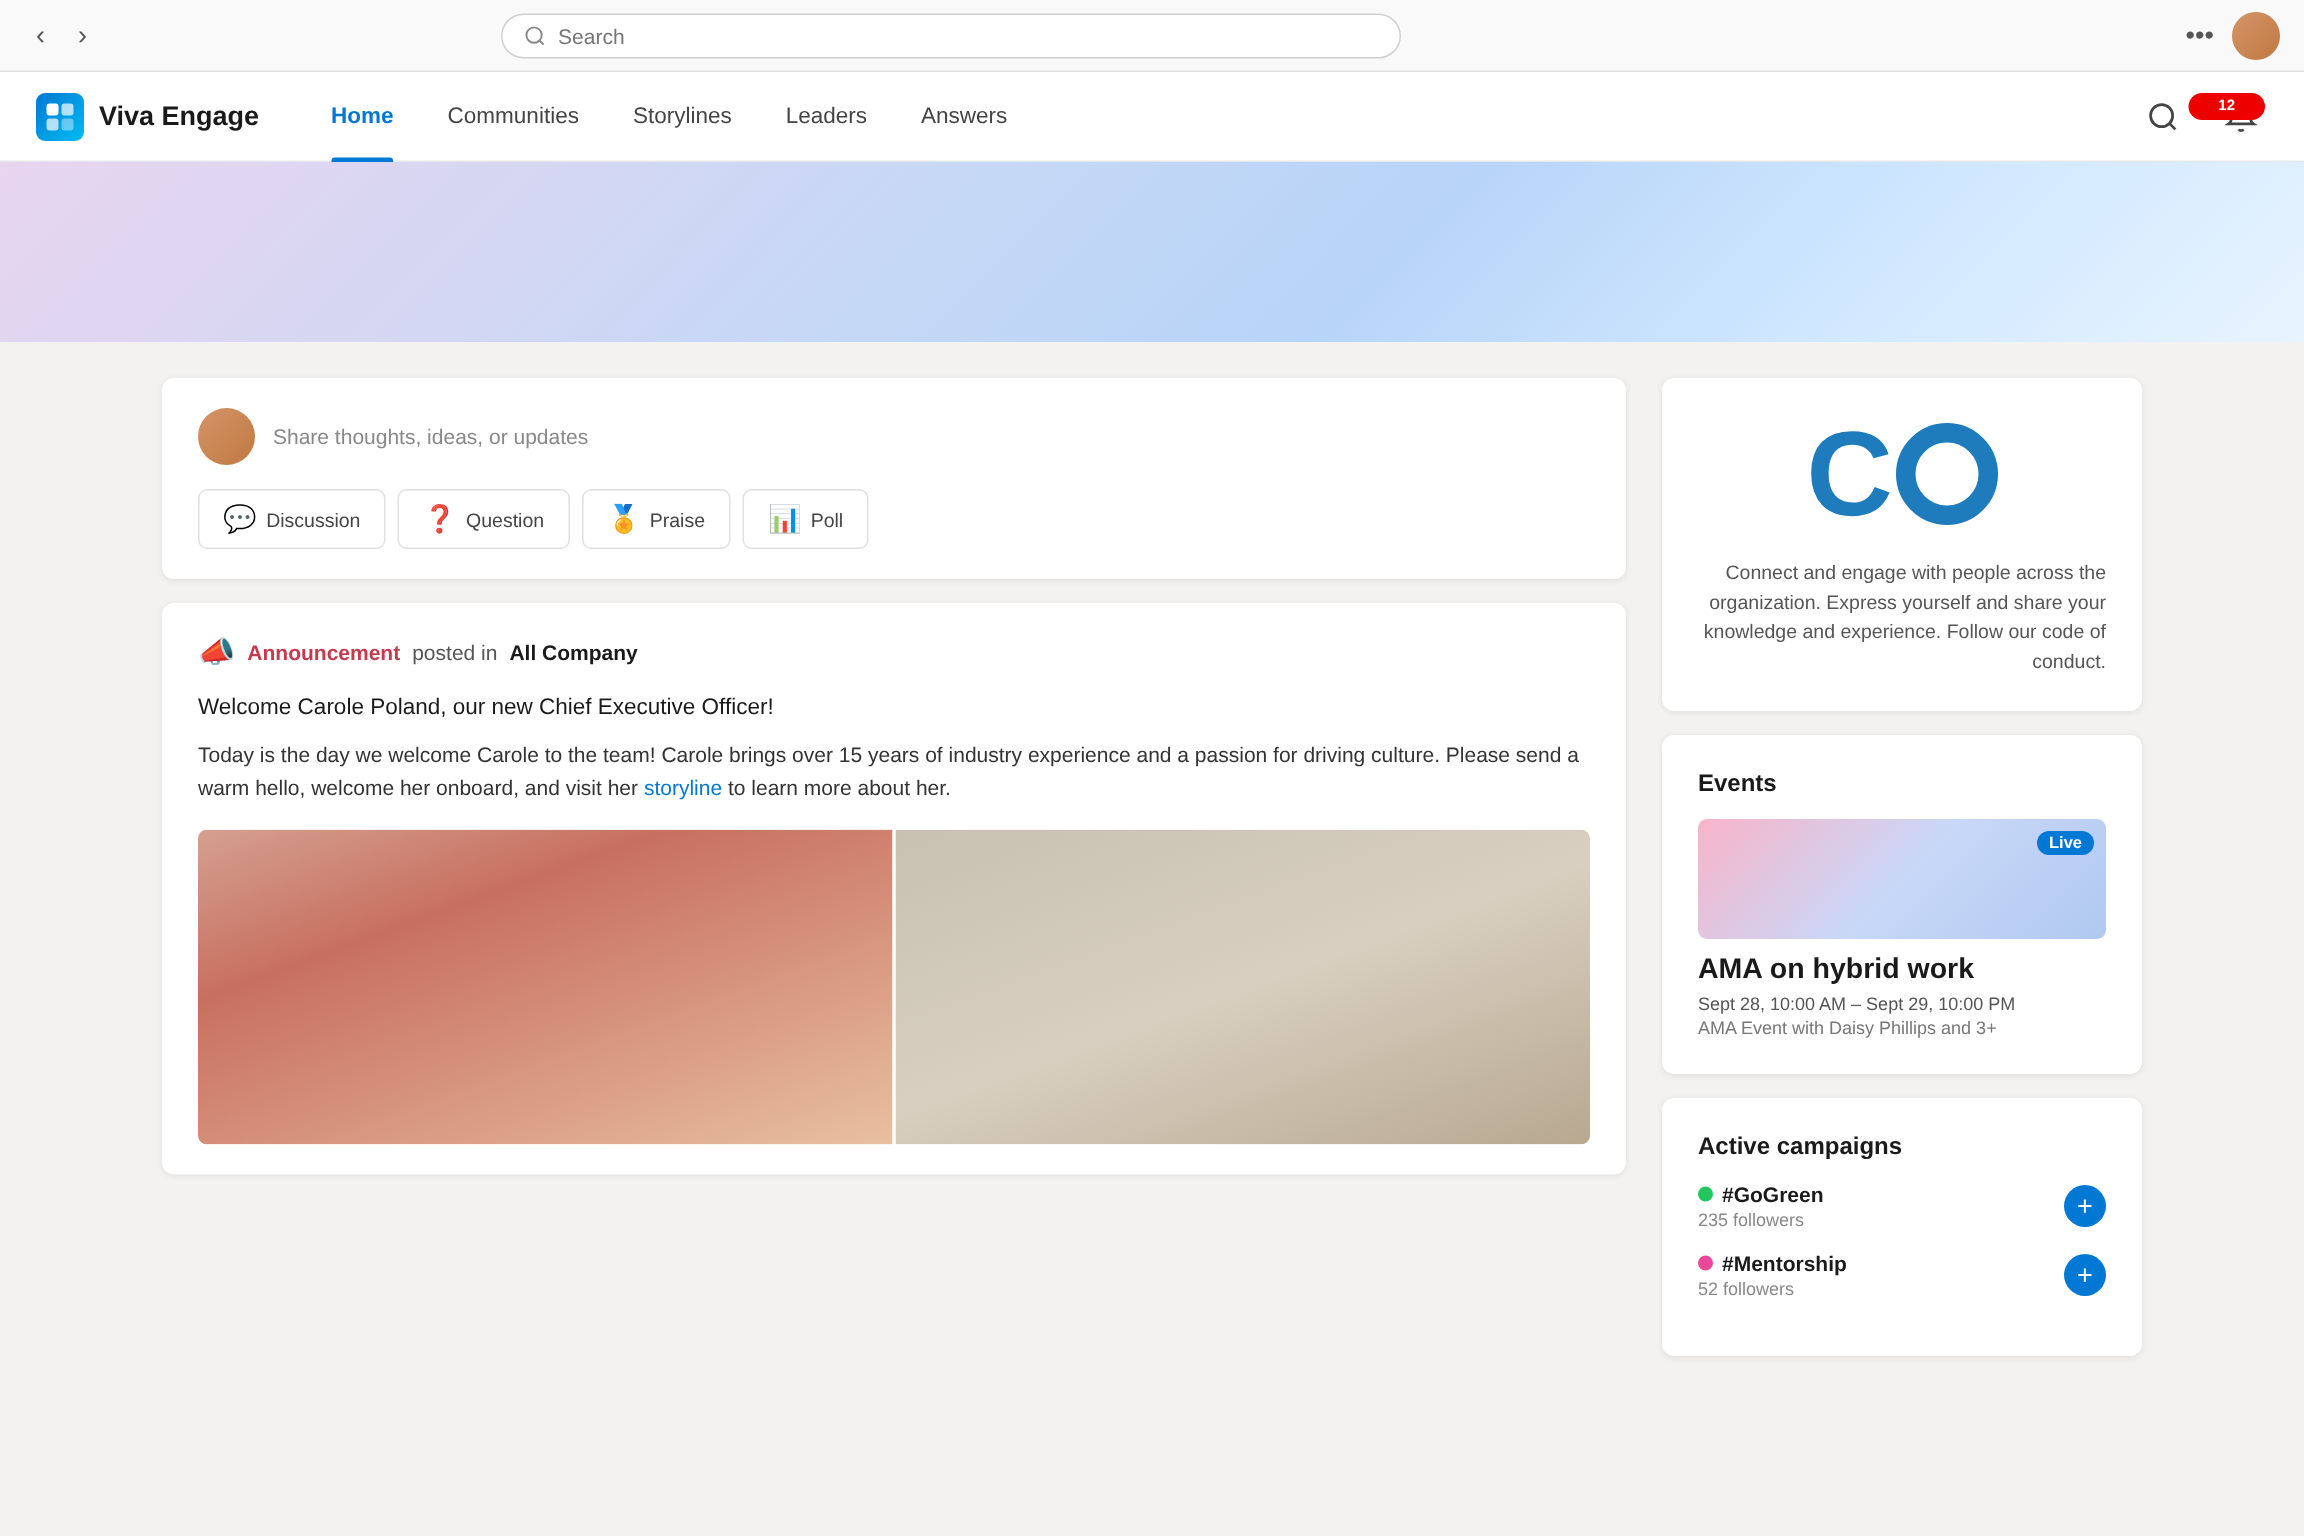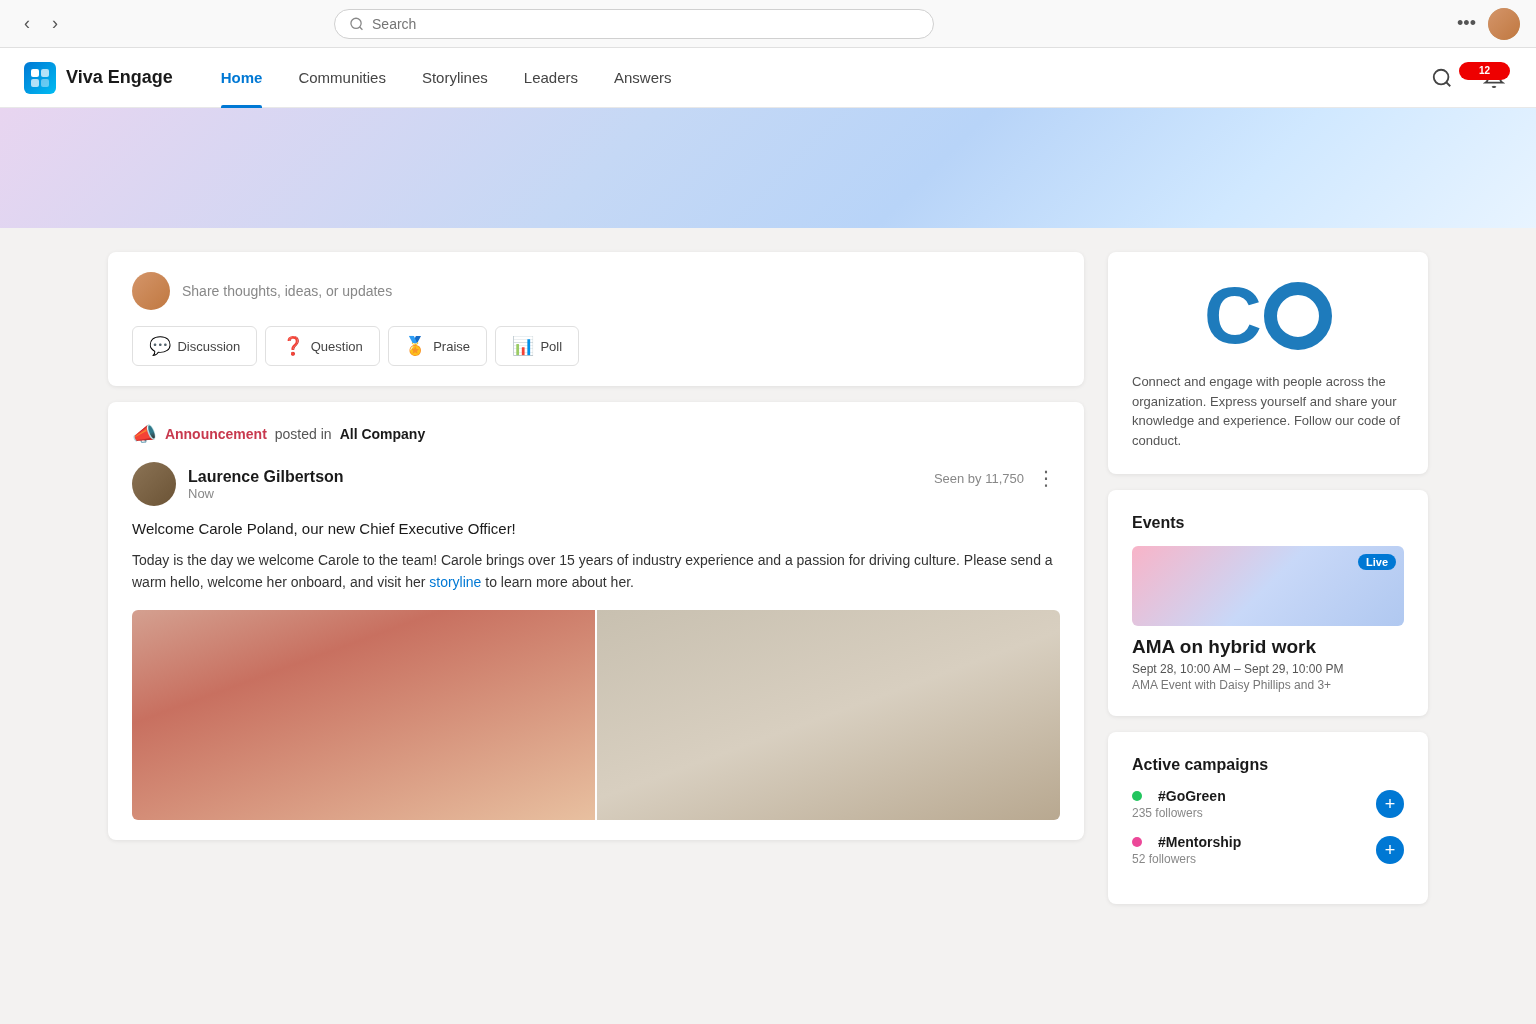--- a/index.html
+++ b/index.html
@@ -166,21 +166,21 @@
       background: white; border-radius: 8px; padding: 24px;
       box-shadow: 0 1px 4px rgba(0,0,0,0.08);
     }
 
     
     .co-logo-card { text-align: center; }
     .co-logo {
       display: flex; align-items: center; justify-content: center;
       margin-bottom: 16px;
     }
-    .co-description { font-size: 13px; color: #555; line-height: 1.5; text-align: left; }
+    .co-description { font-size: 13px; color: #555; line-height: 1.5; text-align: right; }
 
     
     .events-title { font-size: 16px; font-weight: 600; color: #1a1a1a; margin-bottom: 14px; }
     .event-item { }
     .event-image {
       height: 80px; border-radius: 6px; overflow: hidden; margin-bottom: 10px; position: relative;
       background: linear-gradient(135deg, #f8b4c8 0%, #c8d8f8 50%, #b0c8f0 100%);
     }
     .live-badge {
       position: absolute; top: 8px; right: 8px;
@@ -191,21 +191,21 @@
     .event-date { font-size: 12px; color: #555; margin-bottom: 2px; }
     .event-desc { font-size: 12px; color: #777; }
 
     
     .campaigns-title { font-size: 16px; font-weight: 600; color: #1a1a1a; margin-bottom: 14px; }
     .campaign-item {
       display: flex; align-items: center; justify-content: space-between;
       margin-bottom: 14px;
     }
     .campaign-info { flex: 1; }
-    .campaign-name { font-size: 14px; font-weight: 600; color: #1a1a1a; display: flex; align-items: center; gap: 16px; }
+    .campaign-name { font-size: 14px; font-weight: 600; color: #1a1a1a; display: flex; align-items: center; gap: 6px; }
     .campaign-dot { width: 10px; height: 10px; border-radius: 50%; }
     .dot-green { background: #22c55e; }
     .dot-pink { background: #ec4899; }
     .campaign-followers { font-size: 12px; color: #888; margin-top: 2px; }
     .follow-btn {
       width: 28px; height: 28px; border-radius: 50%;
       background: #0078d4; border: none; cursor: pointer;
       display: flex; align-items: center; justify-content: center; color: white; font-size: 18px;
       flex-shrink: 0;
     }
@@ -303,33 +303,20 @@
       </div>
     </div>
 
     <div class="post-card">
       <div class="post-meta">
         <span class="announcement-icon">📣</span>
         <span class="announcement-label">Announcement</span>
         <span class="posted-in">posted in</span>
         <a class="community-link">All Company</a>
       </div>
-      <div class="post-header">
-        <div class="post-author">
-          <div class="post-avatar"></div>
-          <div>
-            <div class="author-name">Laurence Gilbertson</div>
-            <div class="post-time">Now</div>
-          </div>
-        </div>
-        <div class="post-stats">
-          <span class="seen-by">Seen by 11,750</span>
-          <button class="more-options">⋮</button>
-        </div>
-      </div>
       <div class="post-title">Welcome Carole Poland, our new Chief Executive Officer!</div>
       <div class="post-body">
         <span>Today is the day we welcome Carole to the team! Carole brings over 15 years of industry experience and a passion for driving culture. Please send a warm hello, welcome her onboard, and visit her</span>
         <a class="post-link">storyline</a>
         <span>to learn more about her.</span>
       </div>
       <div class="post-images">
         <div class="post-image">
           <div class="img-woman-red"></div>
         </div>

